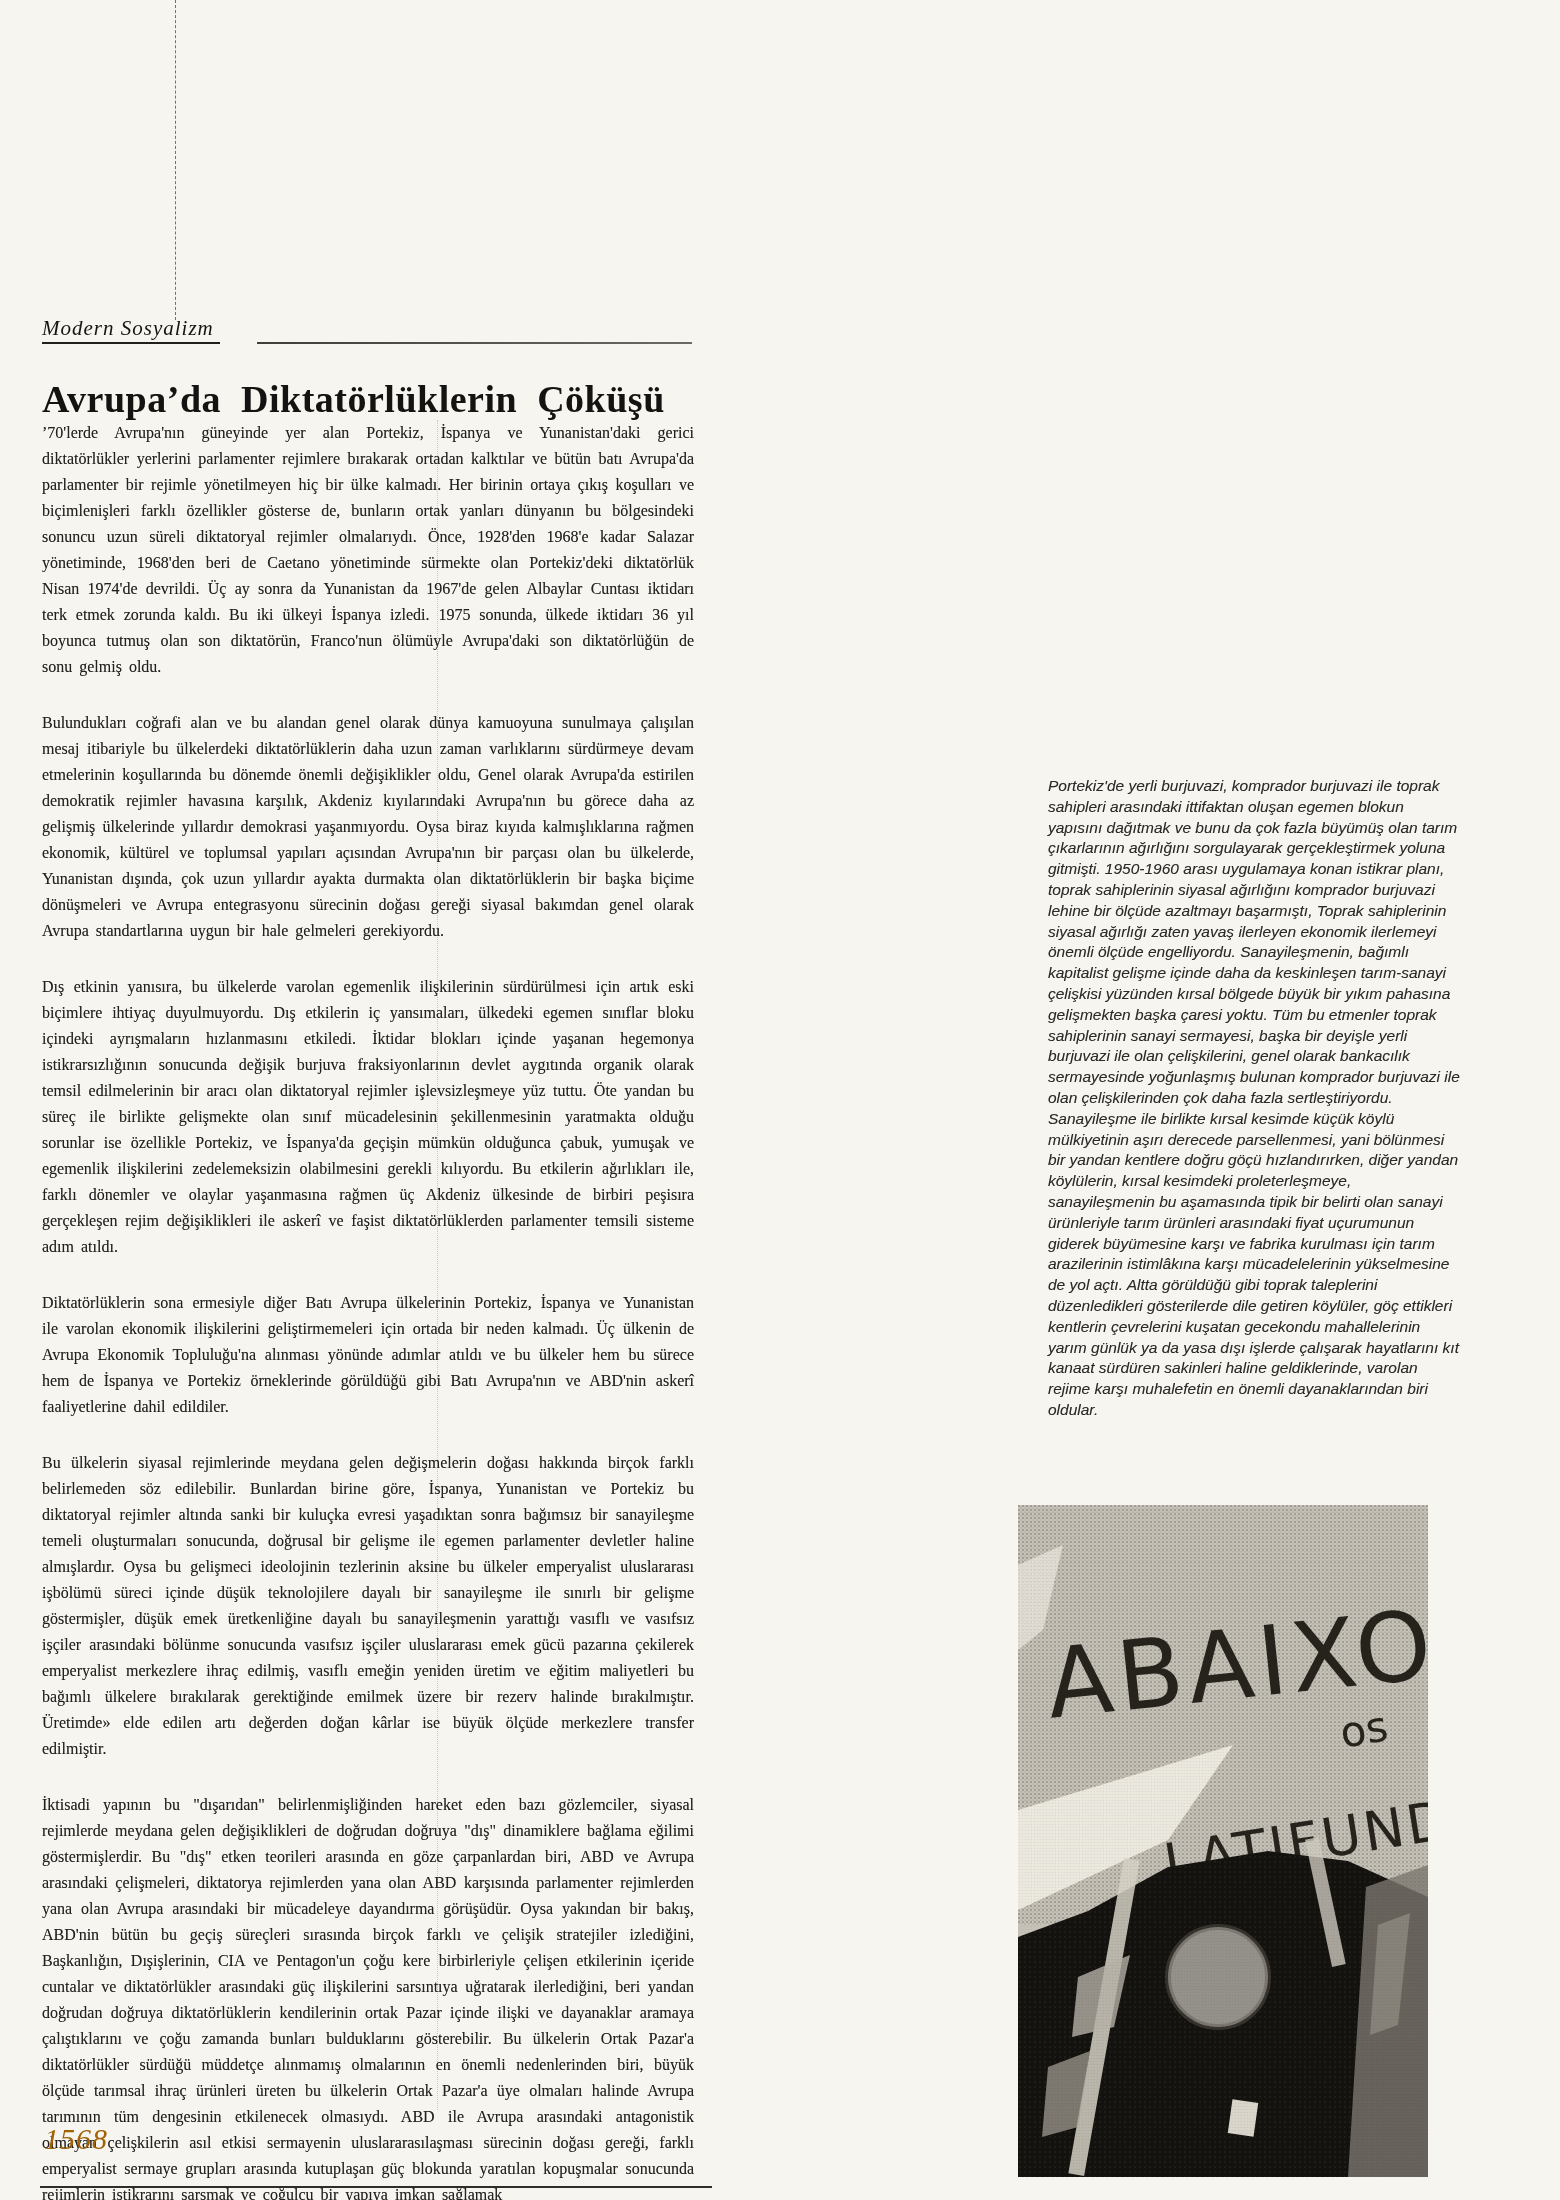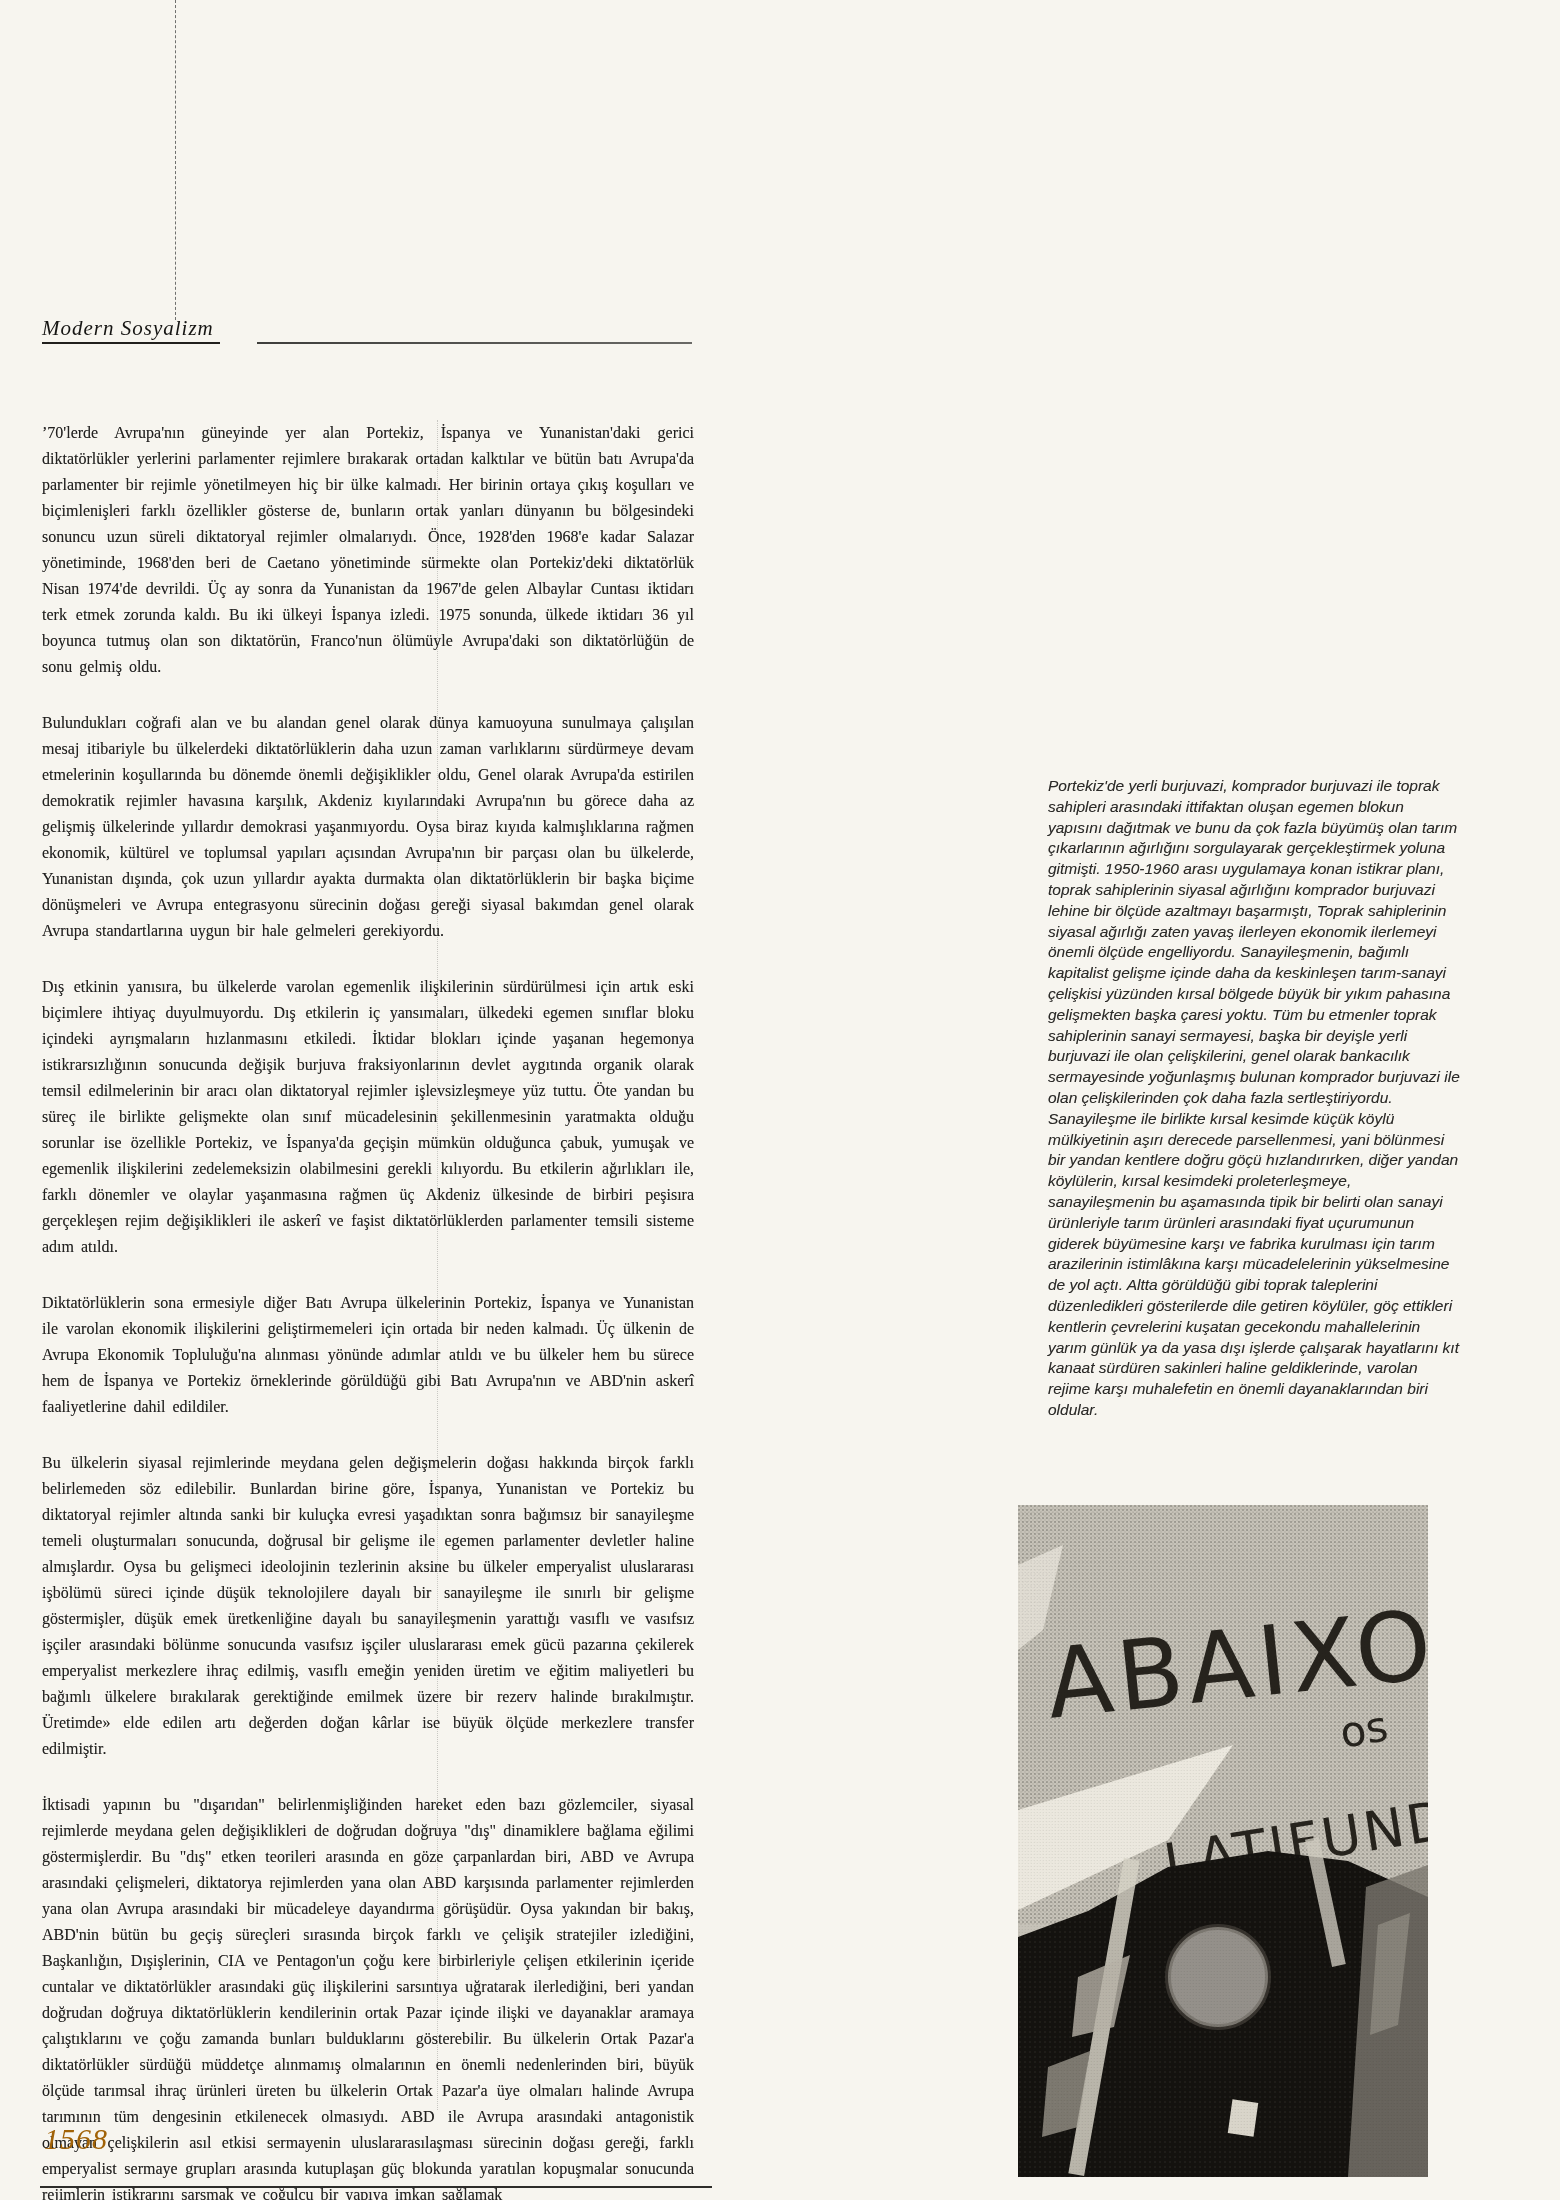--- a/index.html
+++ b/index.html
@@ -93,20 +93,21 @@
 <div class="page">
 
   <div class="fold-line-top"></div>
   <div class="fold-line-body"></div>
 
   <div class="pub-header">
     <span class="label">Modern Sosyalizm</span>
     <span class="rule"></span>
   </div>
 
+  <h1 class="page-title">Avrupa’da Diktatörlüklerin Çöküşü</h1>
 
   <div class="article">
     <p>’70'lerde Avrupa'nın güneyinde yer alan Portekiz, İspanya ve Yunanistan'daki gerici diktatörlükler yerlerini parlamenter rejimlere bırakarak ortadan kalktılar ve bütün batı Avrupa'da parlamenter bir rejimle yönetilmeyen hiç bir ülke kalmadı. Her birinin ortaya çıkış koşulları ve biçimlenişleri farklı özellikler gösterse de, bunların ortak yanları dünyanın bu bölgesindeki sonuncu uzun süreli diktatoryal rejimler olmalarıydı. Önce, 1928'den 1968'e kadar Salazar yönetiminde, 1968'den beri de Caetano yönetiminde sürmekte olan Portekiz'deki diktatörlük Nisan 1974'de devrildi. Üç ay sonra da Yunanistan da 1967'de gelen Albaylar Cuntası iktidarı terk etmek zorunda kaldı. Bu iki ülkeyi İspanya izledi. 1975 sonunda, ülkede iktidarı 36 yıl boyunca tutmuş olan son diktatörün, Franco'nun ölümüyle Avrupa'daki son diktatörlüğün de sonu gelmiş oldu.</p>
     <p>Bulundukları coğrafi alan ve bu alandan genel olarak dünya kamuoyuna sunulmaya çalışılan mesaj itibariyle bu ülkelerdeki diktatörlüklerin daha uzun zaman varlıklarını sürdürmeye devam etmelerinin koşullarında bu dönemde önemli değişiklikler oldu, Genel olarak Avrupa'da estirilen demokratik rejimler havasına karşılık, Akdeniz kıyılarındaki Avrupa'nın bu görece daha az gelişmiş ülkelerinde yıllardır demokrasi yaşanmıyordu. Oysa biraz kıyıda kalmışlıklarına rağmen ekonomik, kültürel ve toplumsal yapıları açısından Avrupa'nın bir parçası olan bu ülkelerde, Yunanistan dışında, çok uzun yıllardır ayakta durmakta olan diktatörlüklerin bir başka biçime dönüşmeleri ve Avrupa entegrasyonu sürecinin doğası gereği siyasal bakımdan genel olarak Avrupa standartlarına uygun bir hale gelmeleri gerekiyordu.</p>
     <p>Dış etkinin yanısıra, bu ülkelerde varolan egemenlik ilişkilerinin sürdürülmesi için artık eski biçimlere ihtiyaç duyulmuyordu. Dış etkilerin iç yansımaları, ülkedeki egemen sınıflar bloku içindeki ayrışmaların hızlanmasını etkiledi. İktidar blokları içinde yaşanan hegemonya istikrarsızlığının sonucunda değişik burjuva fraksiyonlarının devlet aygıtında organik olarak temsil edilmelerinin bir aracı olan diktatoryal rejimler işlevsizleşmeye yüz tuttu. Öte yandan bu süreç ile birlikte gelişmekte olan sınıf mücadelesinin şekillenmesinin yaratmakta olduğu sorunlar ise özellikle Portekiz, ve İspanya'da geçişin mümkün olduğunca çabuk, yumuşak ve egemenlik ilişkilerini zedelemeksizin olabilmesini gerekli kılıyordu. Bu etkilerin ağırlıkları ile, farklı dönemler ve olaylar yaşanmasına rağmen üç Akdeniz ülkesinde de birbiri peşisıra gerçekleşen rejim değişiklikleri ile askerî ve faşist diktatörlüklerden parlamenter temsili sisteme adım atıldı.</p>
     <p>Diktatörlüklerin sona ermesiyle diğer Batı Avrupa ülkelerinin Portekiz, İspanya ve Yunanistan ile varolan ekonomik ilişkilerini geliştirmemeleri için ortada bir neden kalmadı. Üç ülkenin de Avrupa Ekonomik Topluluğu'na alınması yönünde adımlar atıldı ve bu ülkeler hem bu sürece hem de İspanya ve Portekiz örneklerinde görüldüğü gibi Batı Avrupa'nın ve ABD'nin askerî faaliyetlerine dahil edildiler.</p>
     <p>Bu ülkelerin siyasal rejimlerinde meydana gelen değişmelerin doğası hakkında birçok farklı belirlemeden söz edilebilir. Bunlardan birine göre, İspanya, Yunanistan ve Portekiz bu diktatoryal rejimler altında sanki bir kuluçka evresi yaşadıktan sonra bağımsız bir sanayileşme temeli oluşturmaları sonucunda, doğrusal bir gelişme ile egemen parlamenter devletler haline almışlardır. Oysa bu gelişmeci ideolojinin tezlerinin aksine bu ülkeler emperyalist uluslararası işbölümü süreci içinde düşük teknolojilere dayalı bir sanayileşme ile sınırlı bir gelişme göstermişler, düşük emek üretkenliğine dayalı bu sanayileşmenin yarattığı vasıflı ve vasıfsız işçiler arasındaki bölünme sonucunda vasıfsız işçiler uluslararası emek gücü pazarına çekilerek emperyalist merkezlere ihraç edilmiş, vasıflı emeğin yeniden üretim ve eğitim maliyetleri bu bağımlı ülkelere bırakılarak gerektiğinde emilmek üzere bir rezerv halinde bırakılmıştır. Üretimde» elde edilen artı değerden doğan kârlar ise büyük ölçüde merkezlere transfer edilmiştir.</p>
     <p style="margin-bottom:0">İktisadi yapının bu "dışarıdan" belirlenmişliğinden hareket eden bazı gözlemciler, siyasal rejimlerde meydana gelen değişiklikleri de doğrudan doğruya "dış" dinamiklere bağlama eğilimi göstermişlerdir. Bu "dış" etken teorileri arasında en göze çarpanlardan biri, ABD ve Avrupa arasındaki çelişmeleri, diktatorya rejimlerden yana olan ABD karşısında parlamenter rejimlerden yana olan Avrupa arasındaki bir mücadeleye dayandırma görüşüdür. Oysa yakından bir bakış, ABD'nin bütün bu geçiş süreçleri sırasında birçok farklı ve çelişik stratejiler izlediğini, Başkanlığın, Dışişlerinin, CIA ve Pentagon'un çoğu kere birbirleriyle çelişen etkilerinin içeride cuntalar ve diktatörlükler arasındaki güç ilişkilerini sarsıntıya uğratarak ilerlediğini, beri yandan doğrudan doğruya diktatörlüklerin kendilerinin ortak Pazar içinde ilişki ve dayanaklar aramaya çalıştıklarını ve çoğu zamanda bunları bulduklarını gösterebilir. Bu ülkelerin Ortak Pazar'a diktatörlükler sürdüğü müddetçe alınmamış olmalarının en önemli nedenlerinden biri, büyük ölçüde tarımsal ihraç ürünleri üreten bu ülkelerin Ortak Pazar'a üye olmaları halinde Avrupa tarımının tüm dengesinin etkilenecek olmasıydı. ABD ile Avrupa arasındaki antagonistik olmayan çelişkilerin asıl etkisi sermayenin uluslararasılaşması sürecinin doğası gereği, farklı emperyalist sermaye grupları arasında kutuplaşan güç blokunda yaratılan kopuşmalar sonucunda rejimlerin istikrarını sarsmak ve çoğulcu bir yapıya imkan sağlamak</p>
     <p class="tail">•sanki.</p>
   </div>

